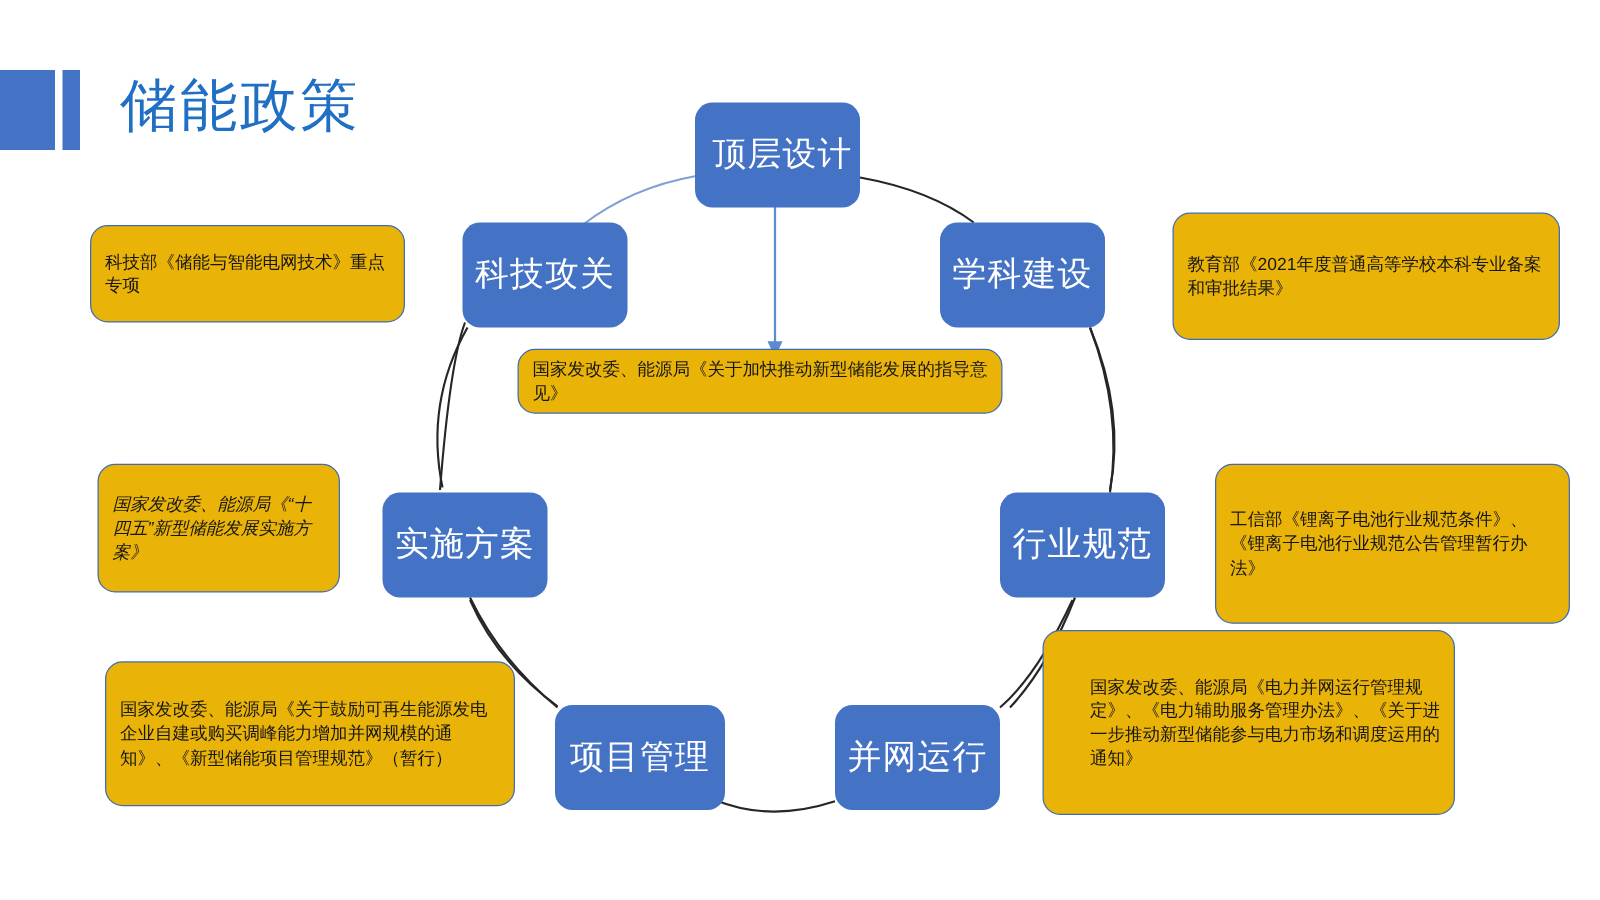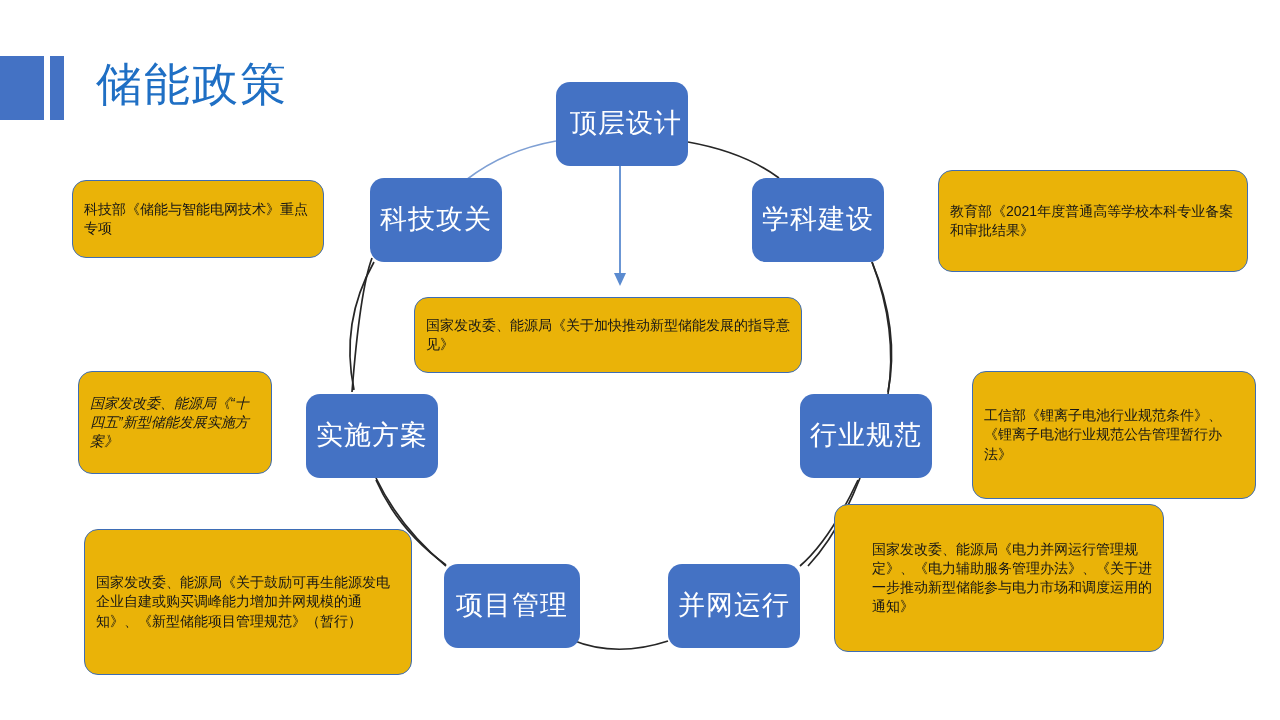--- a/index.html
+++ b/index.html
@@ -154,33 +154,33 @@
   </div>
 
   <div class="note" style="left:72px; top:180px; width:252px; height:78px;">
     <span>科技部《储能与智能电网技术》重点专项</span>
   </div>
 
   <div class="note" style="left:938px; top:170px; width:310px; height:102px;">
     <span>教育部《2021年度普通高等学校本科专业备案和审批结果》</span>
   </div>
 
-  <div class="note" style="left:414px; top:297px; width:388px; height:76px;">
+  <div class="note" style="left:414px; top:279px; width:388px; height:52px;">
     <span>国家发改委、能源局《关于加快推动新型储能发展的指导意见》</span>
   </div>
 
   <div class="note" style="left:78px; top:371px; width:194px; height:103px;font-style:italic;">
     <span>国家发改委、能源局《“十四五”新型储能发展实施方案》</span>
   </div>
 
   <div class="note" style="left:972px; top:371px; width:284px; height:128px;">
     <span>工信部《锂离子电池行业规范条件》、《锂离子电池行业规范公告管理暂行办法》</span>
   </div>
 
-  <div class="note" style="left:84px; top:529px; width:328px; height:146px;">
+  <div class="note" style="left:84px; top:529px; width:328px; height:116px;">
     <span>国家发改委、能源局《关于鼓励可再生能源发电企业自建或购买调峰能力增加并网规模的通知》、《新型储能项目管理规范》（暂行）</span>
   </div>
 
   <div class="note" style="left:834px; top:504px; width:330px; height:148px;padding-left:37px;">
     <span>国家发改委、能源局《电力并网运行管理规定》、《电力辅助服务管理办法》、《关于进一步推动新型储能参与电力市场和调度运用的通知》</span>
   </div>
 
 </div>
 
 </body></html>

